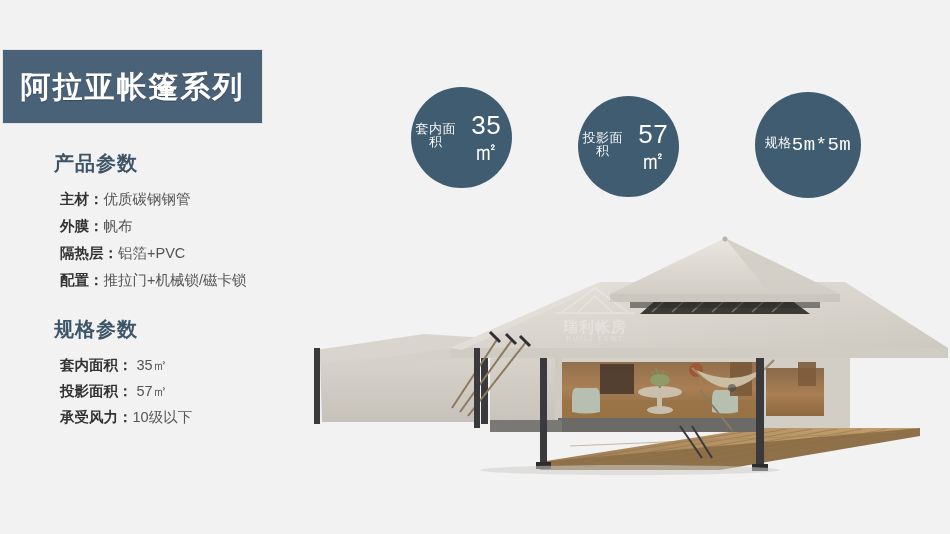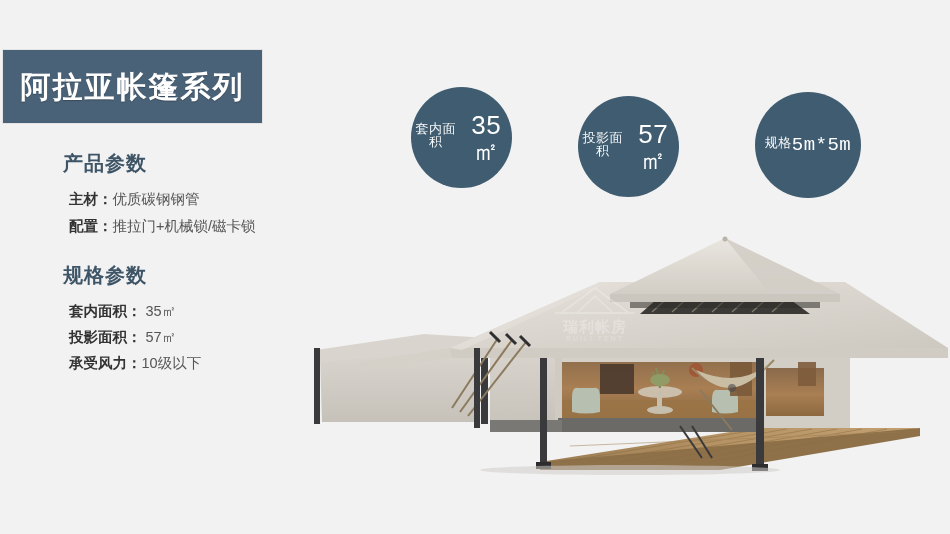--- a/index.html
+++ b/index.html
@@ -18,21 +18,21 @@
     display:flex; align-items:center; justify-content:center;
     box-shadow:0 0 0 1px #e4e4e4;
   }
   .title-banner .txt{
     color:#ffffff; font-size:30px; font-weight:bold;
     letter-spacing:2px; line-height:1;
     text-shadow:0 1px 1px rgba(0,0,0,.25);
   }
 
   
-  .panel{ position:absolute; left:9px; top:150px; width:340px; }
+  .panel{ position:absolute; left:0; top:150px; width:340px; }
   .sec-head{
     color:#3d5566; font-size:20px; font-weight:bold;
     letter-spacing:1px; padding-left:54px;
   }
   .sec-head.s1{ margin-bottom:9px; }
   .rows{ padding-left:60px; }
   .row{
     font-size:14.5px; line-height:27px; white-space:nowrap;
     color:#4a4a4a;
   }
@@ -82,20 +82,26 @@
     <span class="txt">阿拉亚帐篷系列</span>
   </div>
 
   <div class="panel">
 
     <div class="sec-head s1">产品参数</div>
 
     <div class="rows">
       <div class="row">
         <span class="k">主材：</span><span class="v">优质碳钢钢管</span>
+      </div>
+      <div class="row">
+        <span class="k">外膜：</span><span class="v">帆布</span>
+      </div>
+      <div class="row">
+        <span class="k">隔热层：</span><span class="v">铝箔+PVC</span>
       </div>
       <div class="row">
         <span class="k">配置：</span><span class="v">推拉门+机械锁/磁卡锁</span>
       </div>
     </div>
 
     <div class="gap"></div>
 
     <div class="sec-head s1">规格参数</div>
 

